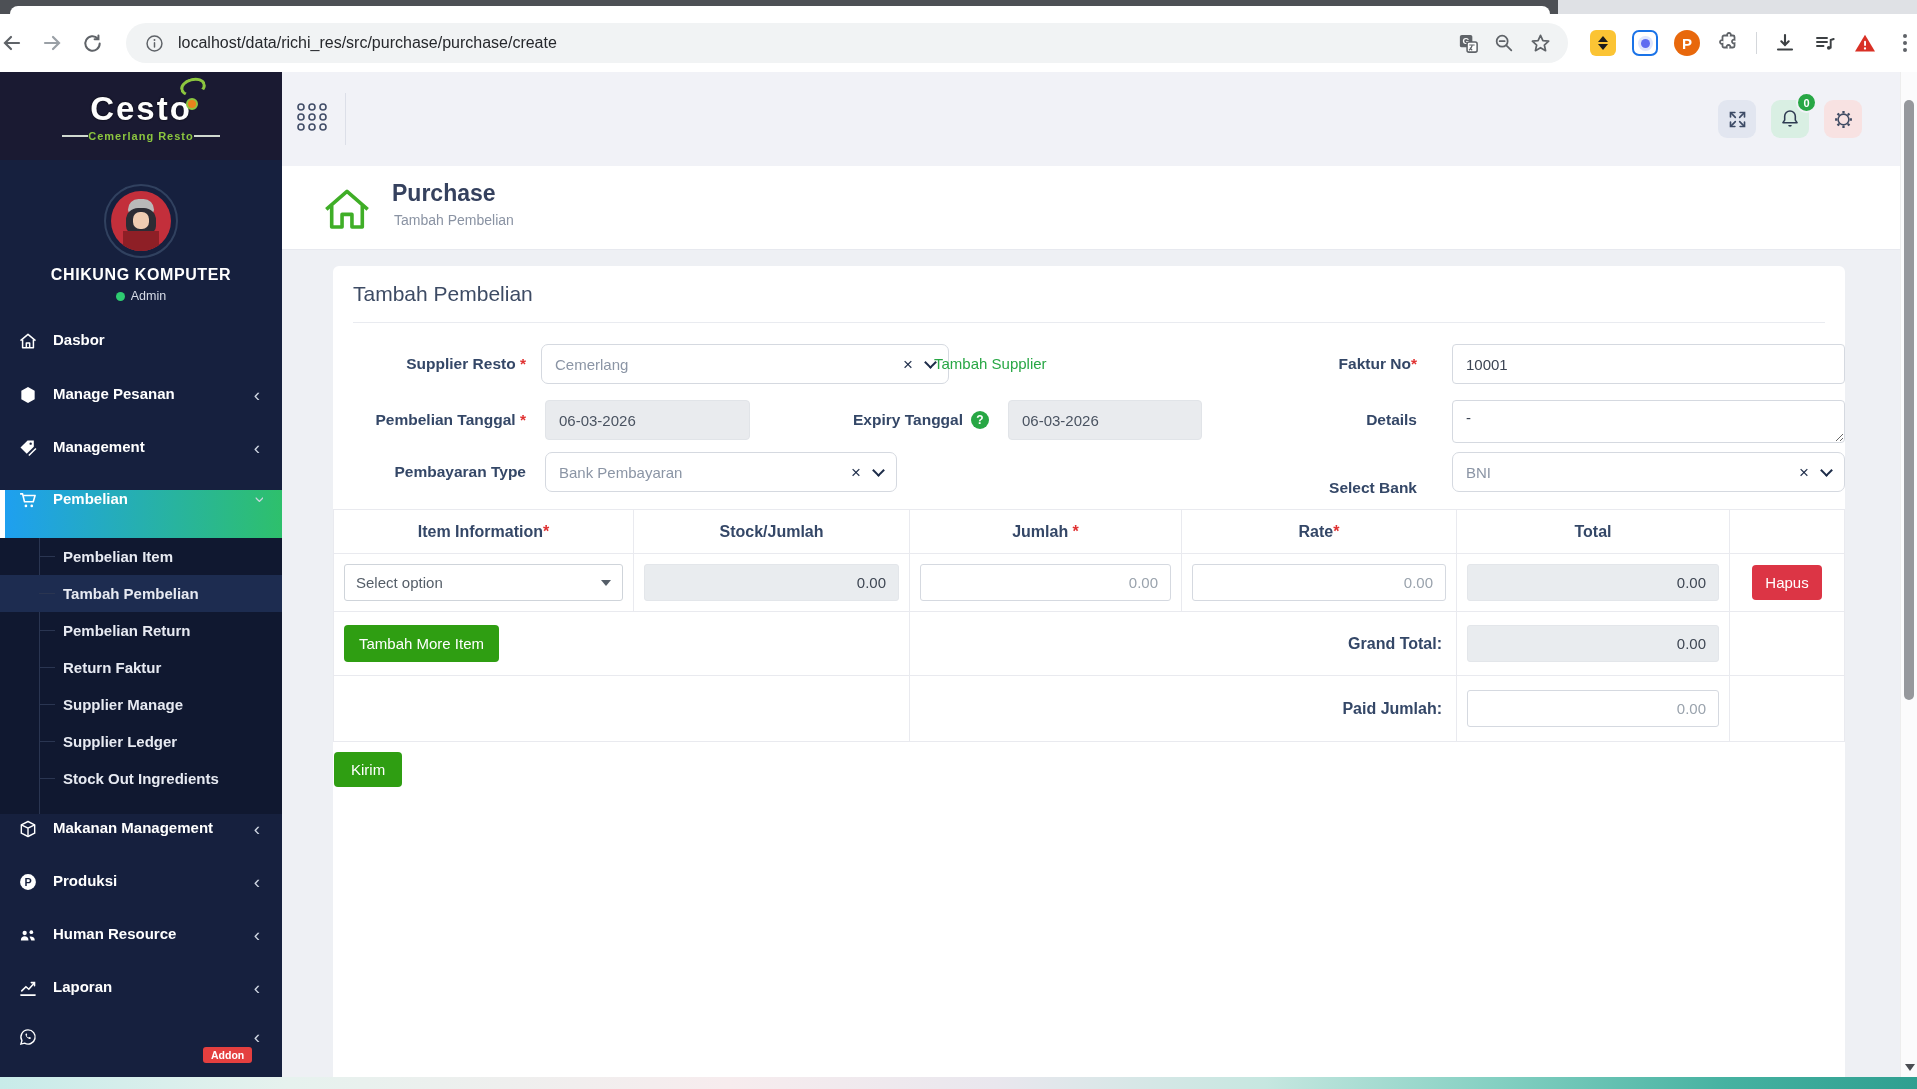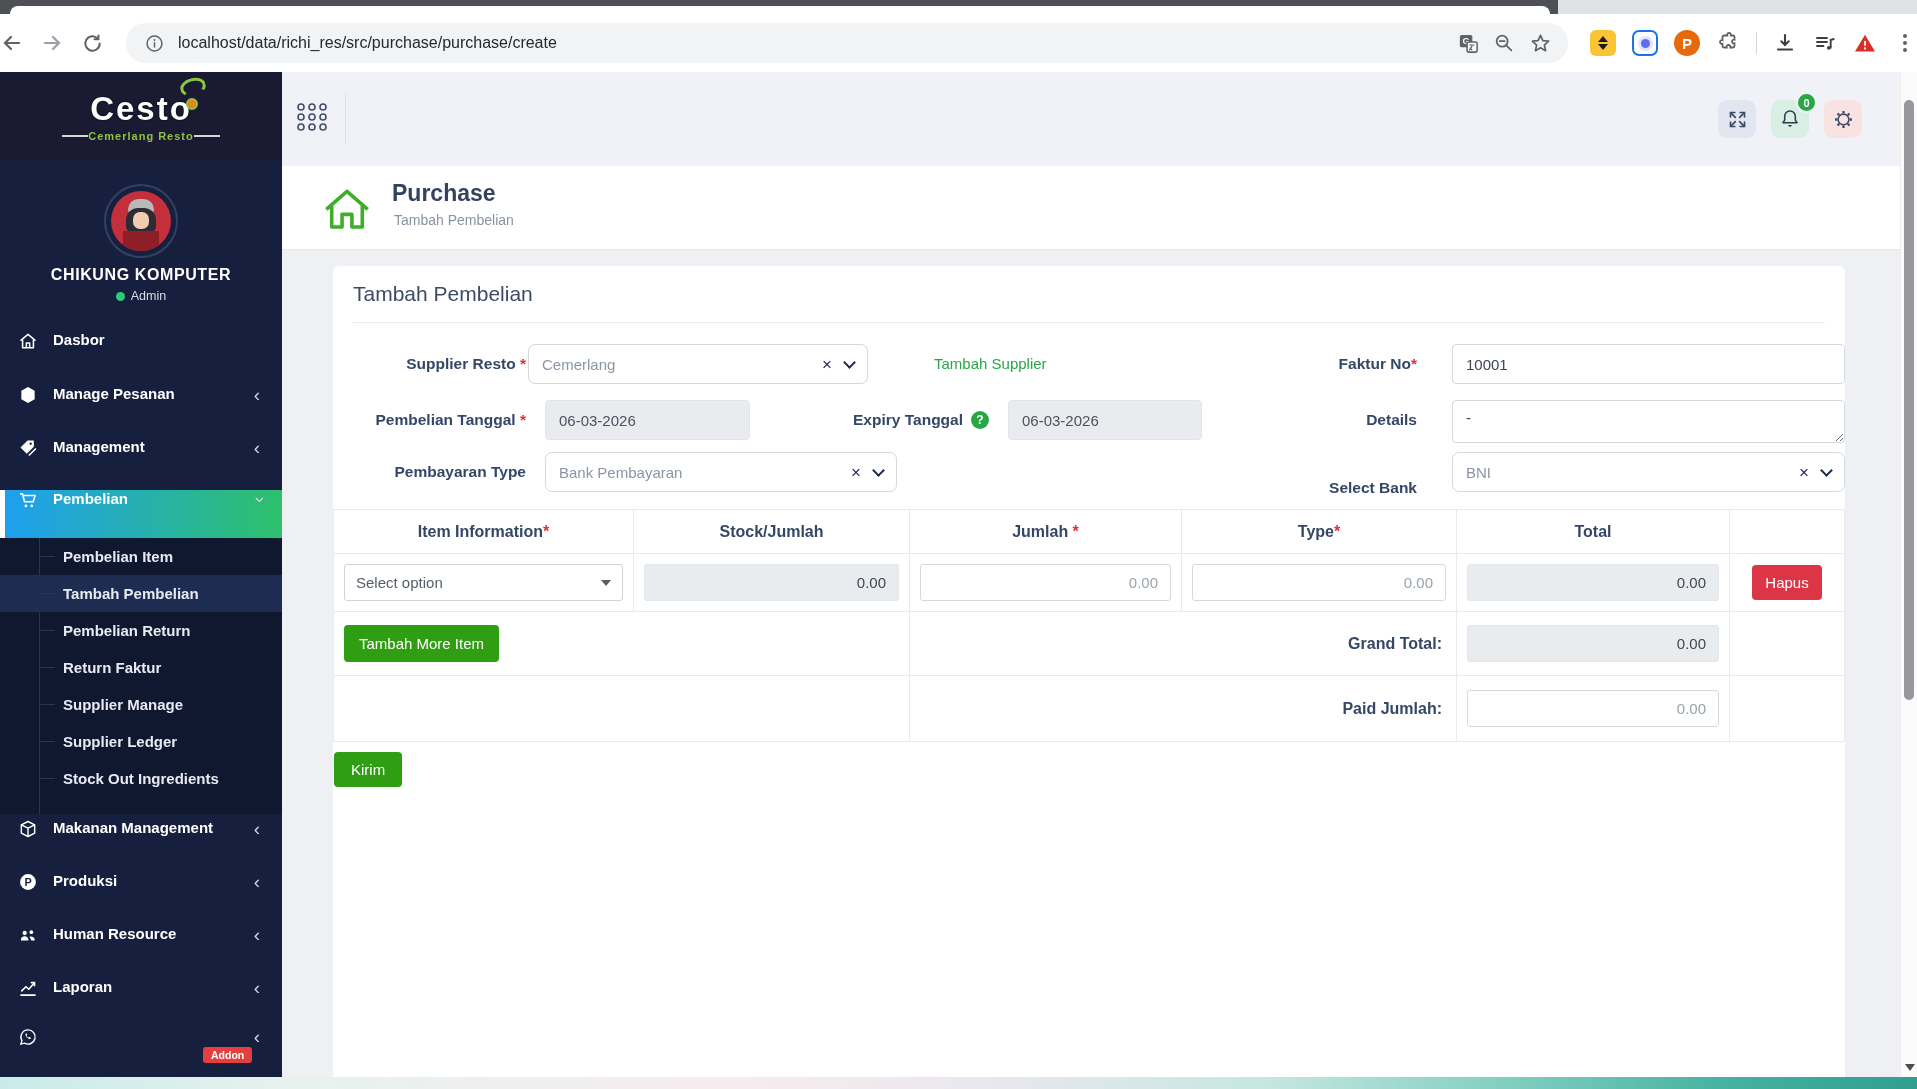--- a/index.html
+++ b/index.html
@@ -405,21 +405,21 @@
         <span class="ph-title">Purchase</span>
         <span class="ph-sub">Tambah Pembelian</span>
       </div>
 
       <div class="content">
         <div class="card">
           <div class="card-title">Tambah Pembelian</div>
           <div class="card-divider"></div>
 
           <span class="flabel" style="left:0;top:78px;width:193px"><span>Supplier Resto</span> <span class="req">*</span></span>
-          <div class="s2" style="left:195px;top:78px;width:340px">
+          <div class="s2" style="left:208px;top:78px;width:408px">
             <span>Cemerlang</span>
             <span class="clear-x">×</span>
             <span class="caret"></span>
           </div>
           <span class="glink" style="left:601px;top:78px">Tambah Supplier</span>
           <span class="flabel" style="left:884px;top:78px;width:200px"><span>Faktur No</span><span class="req">*</span></span>
           <input class="tinput" style="left: 1119px; top: 78px; width: 393px;" value="10001">
 
           <span class="flabel" style="left:0;top:134px;width:193px"><span>Pembelian Tanggal</span> <span class="req">*</span></span>
           <input class="ginput" style="left: 212px; top: 134px; width: 205px;" readonly="" value="06-03-2026">
@@ -449,21 +449,21 @@
                 <col style="width:272px">
                 <col style="width:275px">
                 <col style="width:273px">
                 <col style="width:115px">
               </colgroup>
             <tbody>
                 <tr>
               <th><span>Item Information</span><span class="req">*</span></th>
               <th>Stock/Jumlah</th>
               <th><span>Jumlah</span> <span class="req">*</span></th>
-              <th><span>Type</span><span class="req">*</span></th>
+              <th><span>Rate</span><span class="req">*</span></th>
               <th>Total</th>
               <th></th>
             </tr>
             <tr>
               <td class="cell cell-pad">
                 <div class="fake-select">
                   <span>Select option</span>
                   <span class="tri"></span>
                 </div>
               </td>

